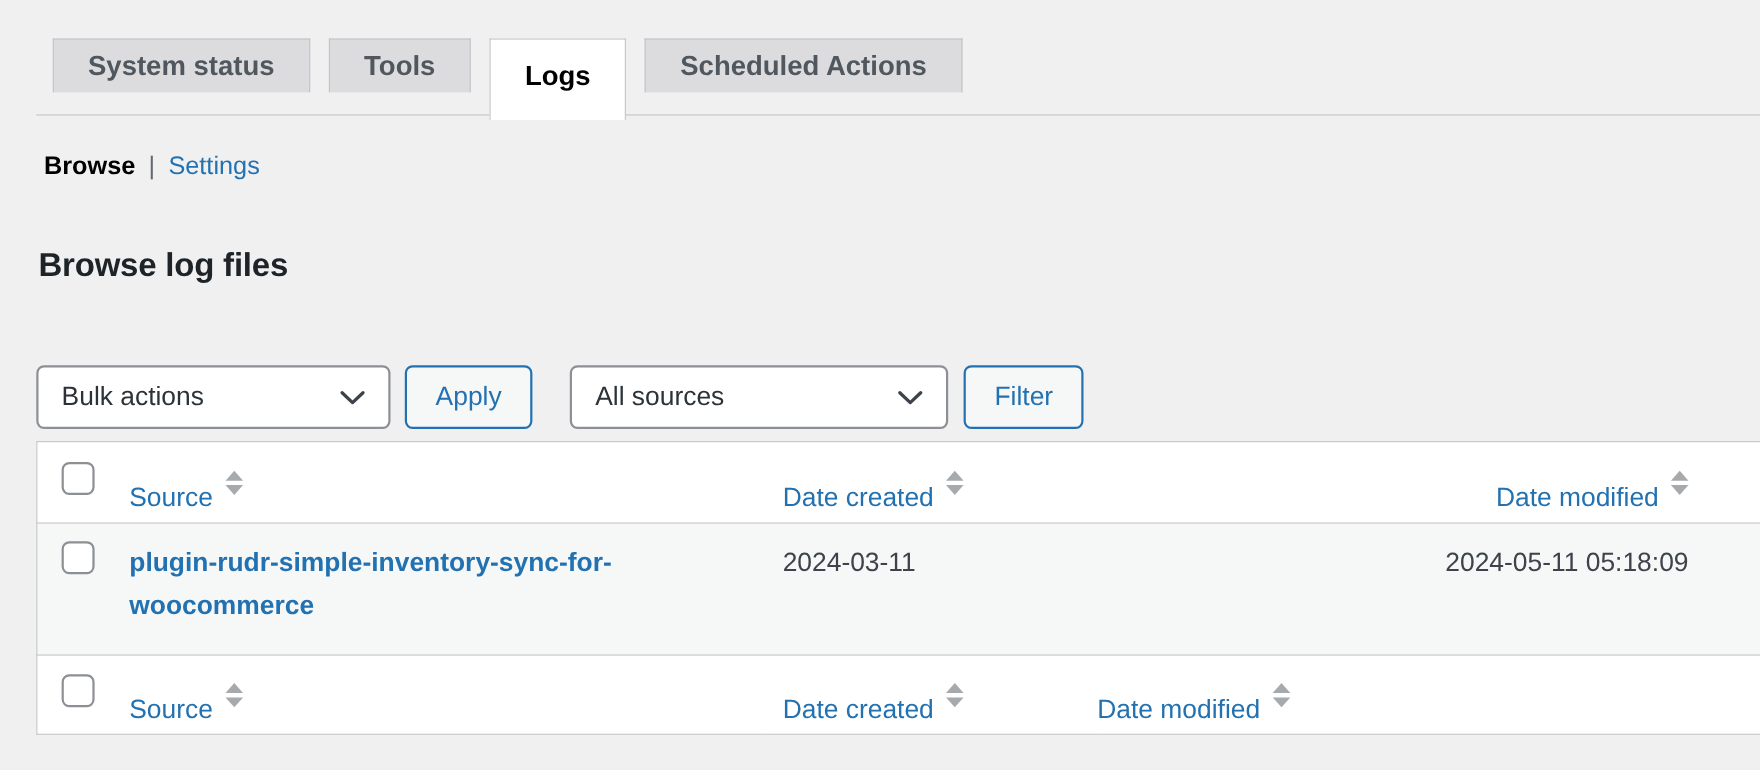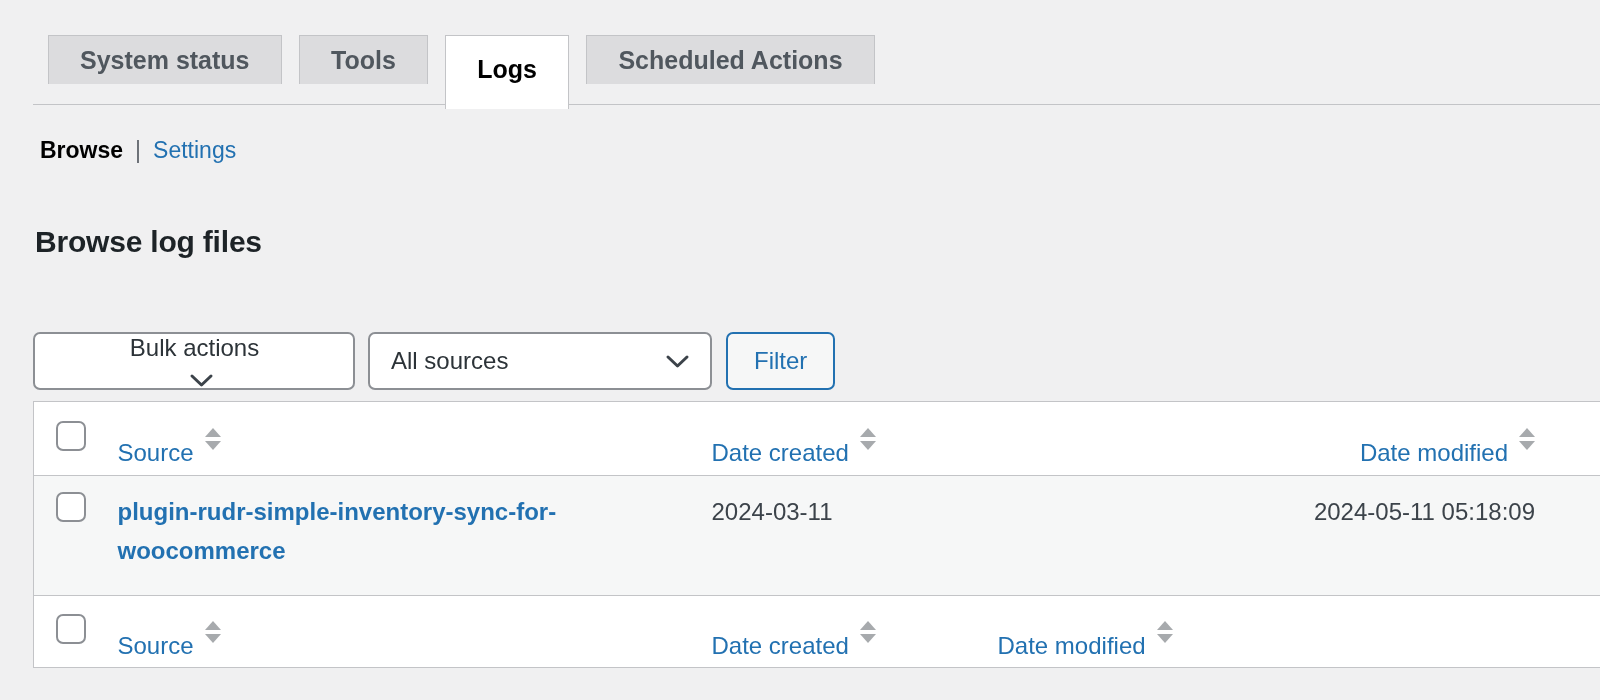--- a/index.html
+++ b/index.html
@@ -38,21 +38,21 @@
     font-weight:700; color:#1d2327; letter-spacing:-0.2px;
   }
 
   
   .toolbar { margin:74px 0 0 33px; height:58px; display:flex; align-items:stretch; }
   .select {
     display:flex; align-items:center; justify-content:space-between;
     background:#fff; border:2px solid #8c8f94; border-radius:7px;
     padding:0 20px 0 21px; font-size:24px; color:#2c3338; cursor:pointer;
   }
-  .select.bulk { width:322px; margin-right:13px;flex-direction:column; }
+  .select.bulk { width:322px; margin-right:13px; }
   .select.sources { width:344px; margin-right:14px; }
   .select .caret { display:flex; align-items:center; margin-left:14px; }
   .btn {
     background:#f6f7f7; border:2px solid #2271b1; border-radius:7px;
     color:#2271b1; font-size:24px; font-family:inherit;
     padding:0 26px; cursor:pointer;
   }
   .btn.apply { margin-right:34px; }
 
   
@@ -114,20 +114,21 @@
 
   <div class="toolbar">
     <div class="select bulk">
       <span>Bulk actions</span>
       <span class="caret">
         <svg width="25" height="15" viewBox="0 0 25 15">
             <polyline points="3,3 12.5,12 22,3" fill="none" stroke="#3c434a" stroke-width="3" stroke-linecap="round" stroke-linejoin="round"></polyline>
           </svg>
       </span>
     </div>
+    <button class="btn apply">Apply</button>
     <div class="select sources">
       <span>All sources</span>
       <span class="caret">
         <svg width="25" height="15" viewBox="0 0 25 15">
             <polyline points="3,3 12.5,12 22,3" fill="none" stroke="#3c434a" stroke-width="3" stroke-linecap="round" stroke-linejoin="round"></polyline>
           </svg>
       </span>
     </div>
     <button class="btn">Filter</button>
   </div>

